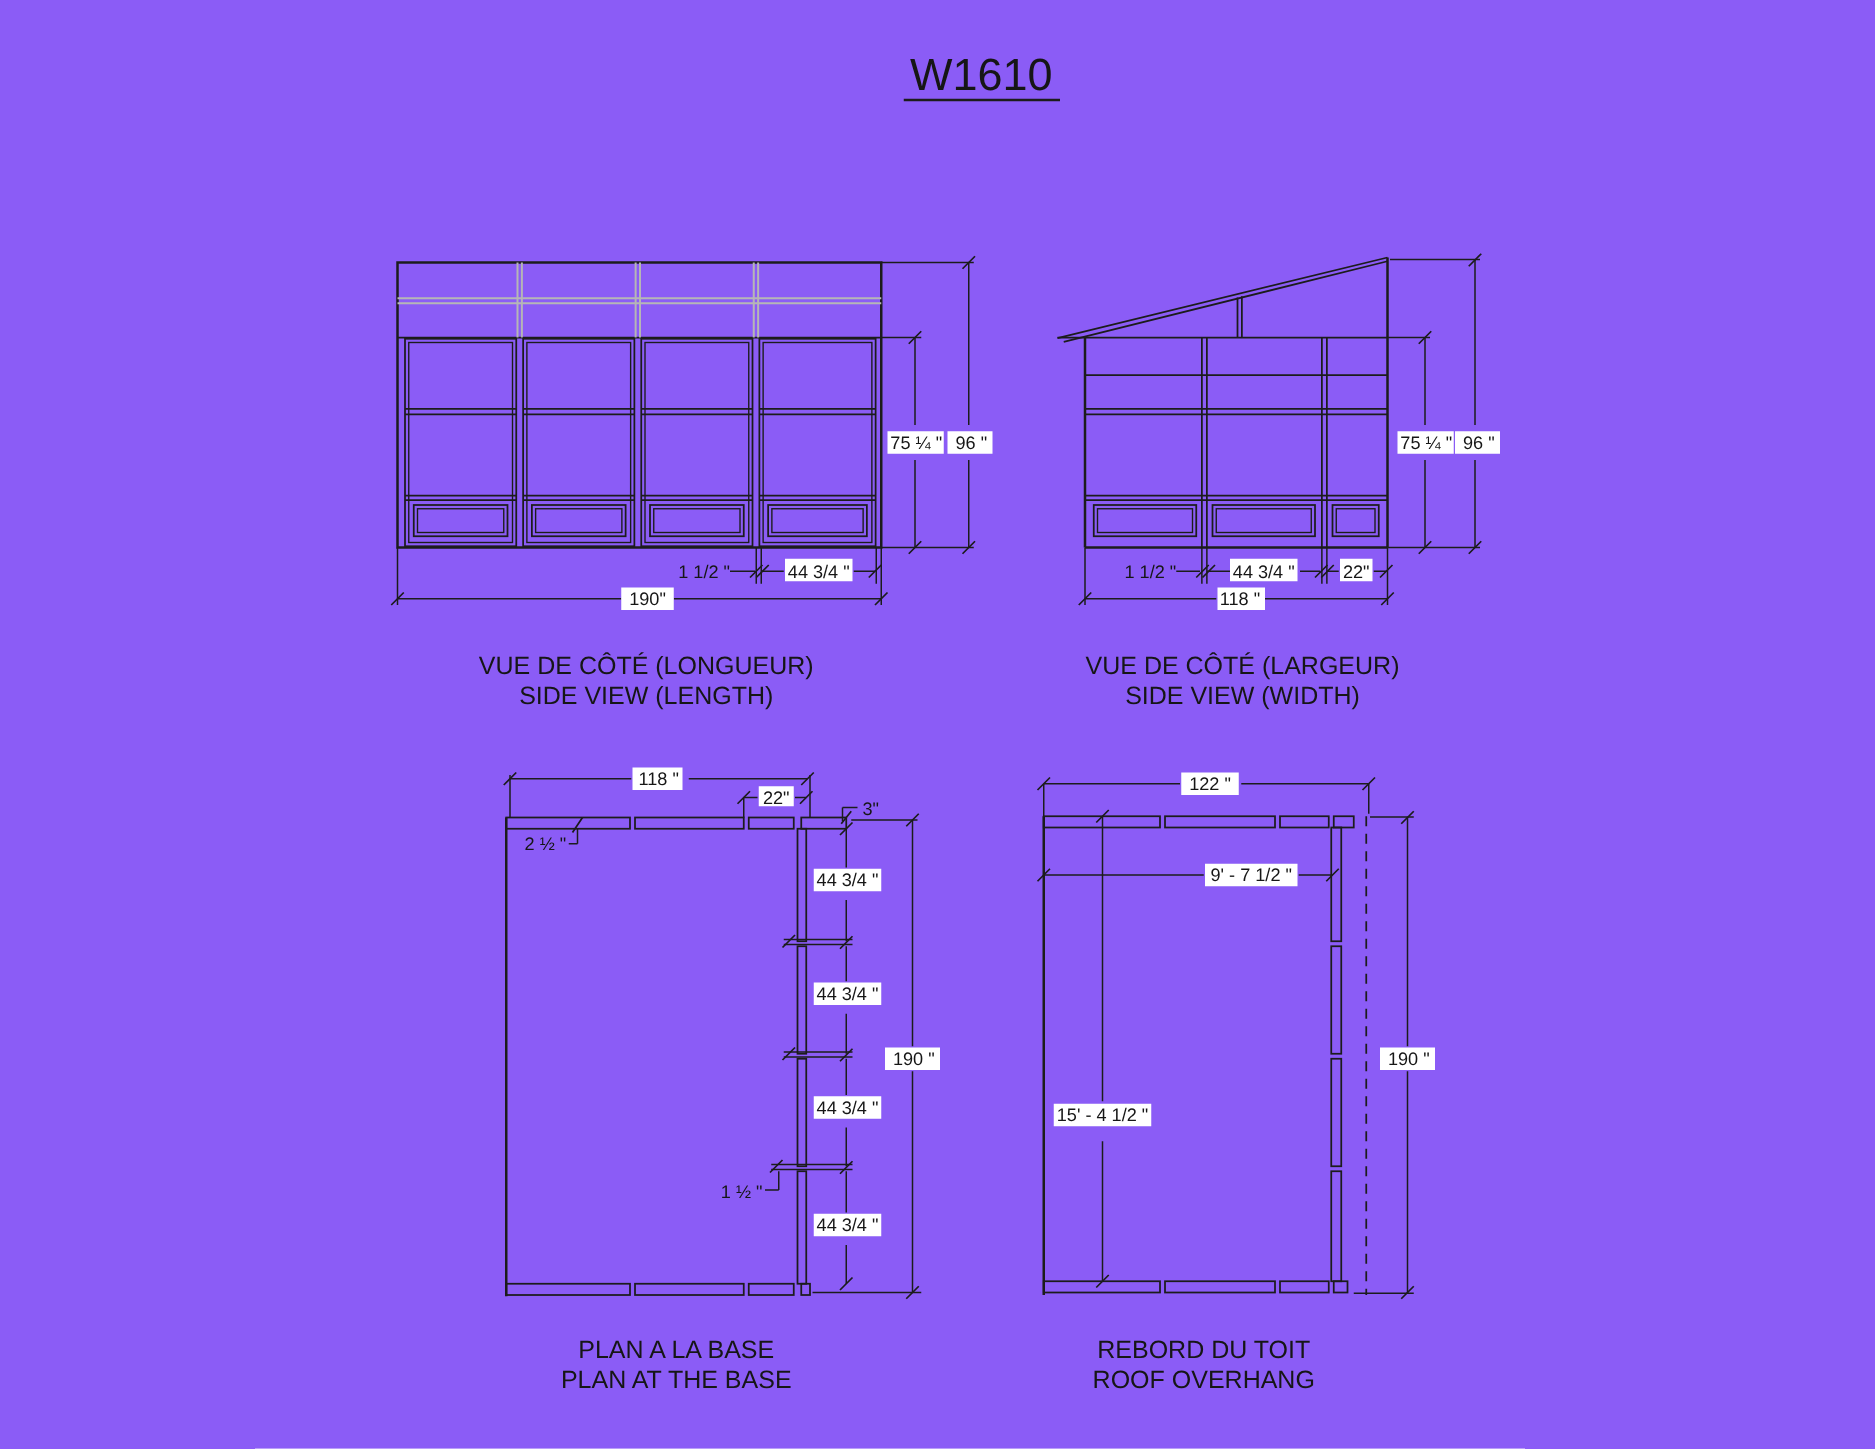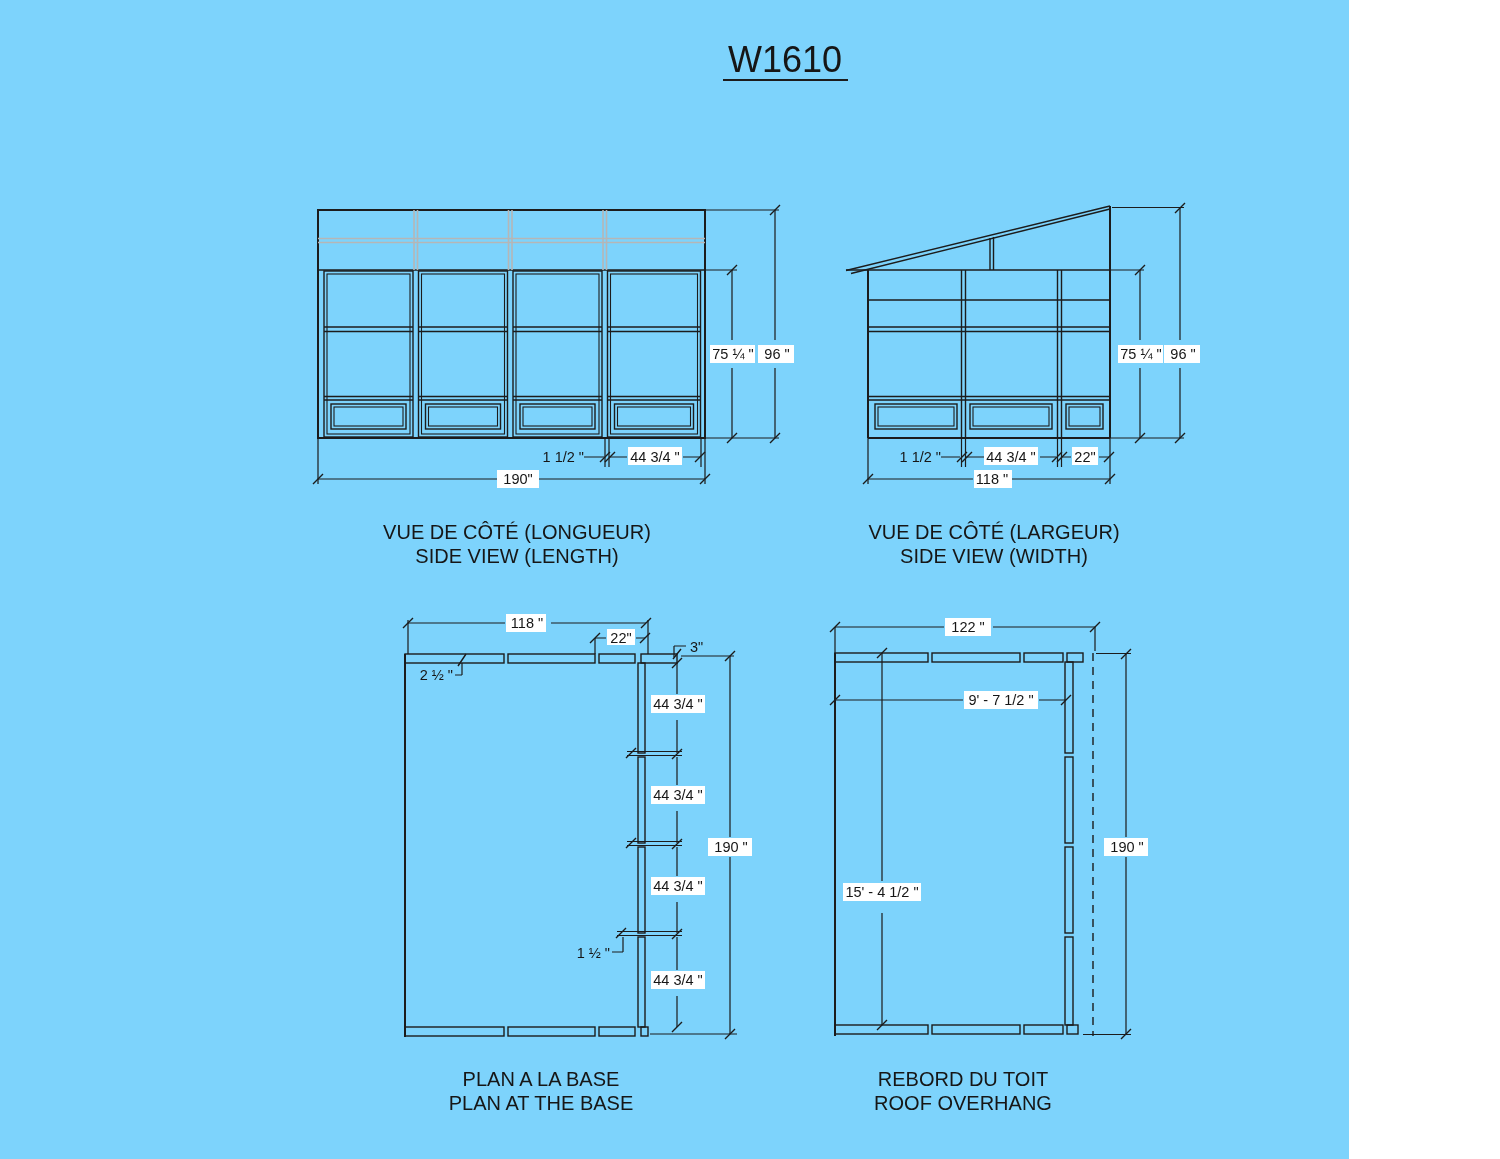--- a/index.html
+++ b/index.html
@@ -1,16 +1,16 @@
 <!DOCTYPE html>
 <html><head>
 <meta charset="utf-8">
 <style>
   html,body{margin:0;padding:0;background:#fff;}
-  #sheet{position:relative;width:1349px;height:1159px;background:#7dd3fc;overflow:hidden;
+  #sheet{position:relative;width:1500px;height:1159px;background:#8b5cf6;overflow:hidden;
          font-family:"Liberation Sans",sans-serif;text-decoration:underline;}
   svg{position:absolute;left:0;top:0;}
   svg text{fill:#161616;font-family:"Liberation Sans",sans-serif;}
   .dim{font-size:14.5px;}
   .cap{font-size:20px;}
   .ttl{font-size:36px;}
   .lw  {stroke:#1c1c1c;fill:none;stroke-width:1.4;}
   .lw2 {stroke:#1c1c1c;fill:none;stroke-width:2;}
   .thin{stroke:#1c1c1c;fill:none;stroke-width:1.1;}
   .gray{stroke:#b6b6b6;fill:none;stroke-width:1.6;}

